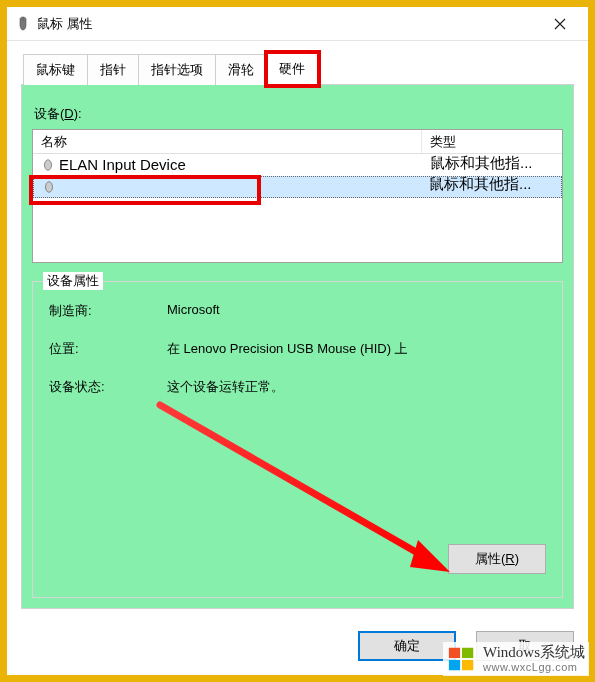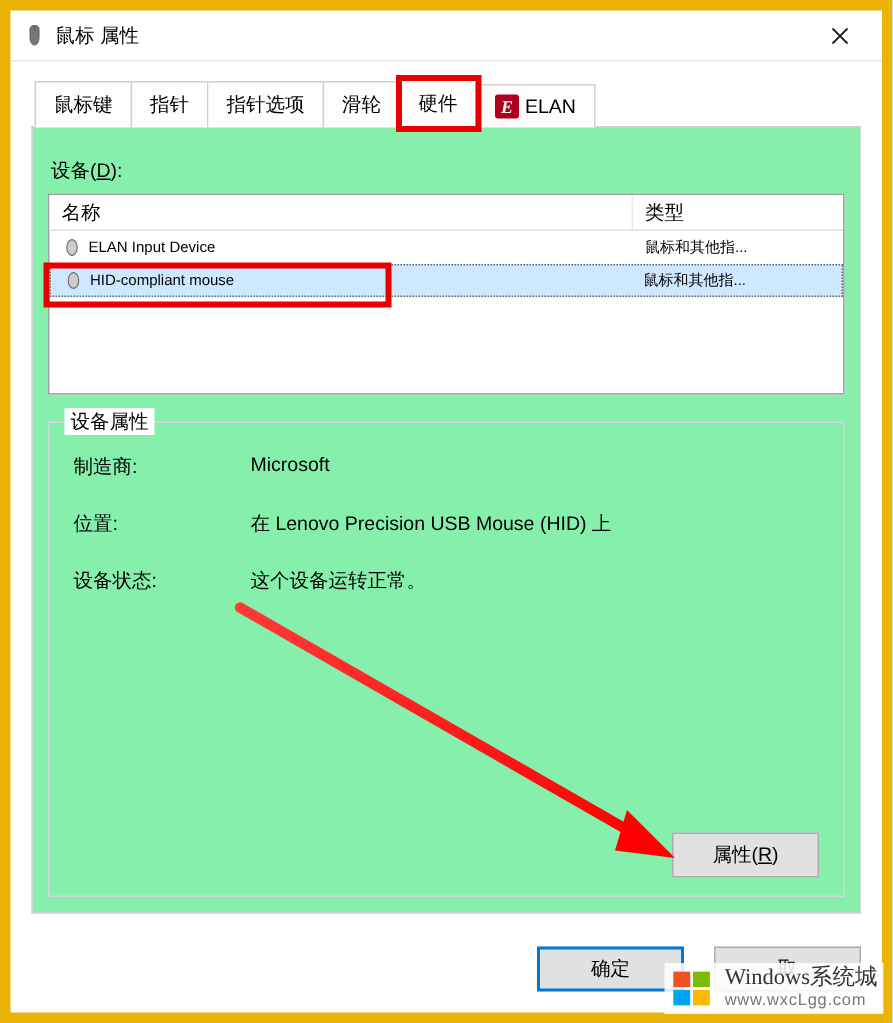--- a/index.html
+++ b/index.html
@@ -110,22 +110,22 @@
     height: 24px;
     border-bottom: 1px solid #e0e0e0;
     background: #fff;
     font-size: 13px;
   }
   .col-name { flex: 1; padding: 3px 8px; border-right: 1px solid #e8e8e8;}
   .col-type { width: 140px; padding: 3px 8px; }
   .list-row {
     display: flex;
     height: 22px;
-    align-items: center;
-    font-size: 10px;
+    align-items: flex-end;
+    font-size: 15px;
   }
   .list-row .col-name { border-right: none; display:flex; align-items:center; gap:4px;}
   .list-row.selected {
     background: #cde8ff;
     border: 1px dotted #666;
   }
   .mouse-icon {
     width:14px; height:14px; display:inline-block;
     flex-shrink:0;
   }
@@ -133,21 +133,21 @@
     position: absolute;
     left: -4px; top: 45px;
     width: 232px; height: 30px;
     border: 4px solid #e80000;
     pointer-events: none;
     z-index: 5;
   }
   .groupbox {
     border: 1px solid #d6d6d6;
     flex: 1;
-    padding: 20px 16px 12px 16px;
+    padding: 20px 16px 23px 16px;
     position: relative;
     display:flex;
     flex-direction:column;
   }
   .groupbox-title {
     position: absolute;
     top: -10px; left: 10px;
     background: #fff;
     padding: 0 4px;
     font-size: 13px;
@@ -215,23 +215,20 @@
   </div>
 
   <div class="content">
 
     <div class="tabs">
       <div class="tab"><span>鼠标键</span></div>
       <div class="tab"><span>指针</span></div>
       <div class="tab"><span>指针选项</span></div>
       <div class="tab"><span>滑轮</span></div>
       <div class="tab active highlighted"><span>硬件</span></div>
-      <div class="tab">
-        <span class="elan-icon">E</span><span>ELAN</span>
-      </div>
     </div>
 
     <div class="tab-body">
 
       <div class="label">
         <span>设备(</span><span class="u">D</span><span>):</span>
       </div>
 
       <div class="device-list">
         <div class="list-header">
@@ -245,21 +242,20 @@
                 </svg></span>
             <span>ELAN Input Device</span>
           </div>
           <div class="col-type">鼠标和其他指...</div>
         </div>
         <div class="list-row selected">
           <div class="col-name">
             <span class="mouse-icon"><svg viewBox="0 0 16 16">
                   <ellipse cx="8" cy="8" rx="4" ry="6" fill="#ccc" stroke="#666" stroke-width="0.8"></ellipse>
                 </svg></span>
-            <span>HID-compliant mouse</span>
           </div>
           <div class="col-type">鼠标和其他指...</div>
         </div>
         <div class="row-highlight"></div>
       </div>
 
       <div class="groupbox">
         <div class="groupbox-title">设备属性</div>
 
         <div class="prop-row">

